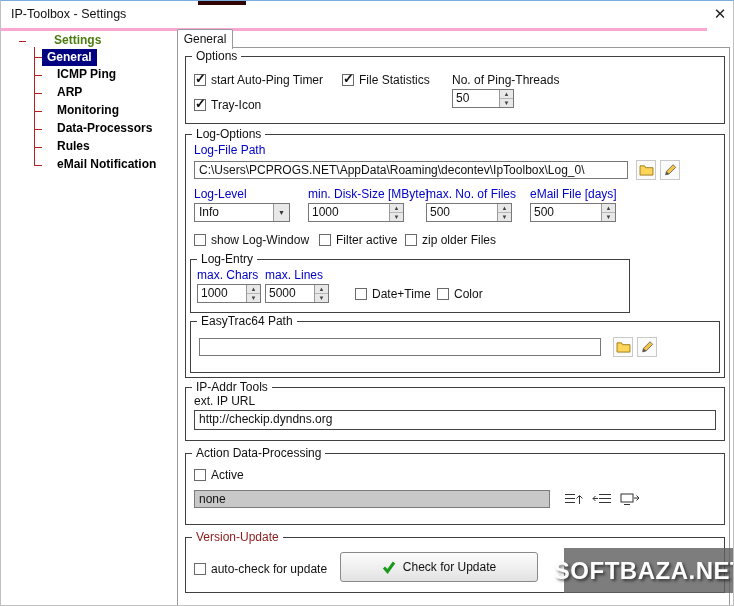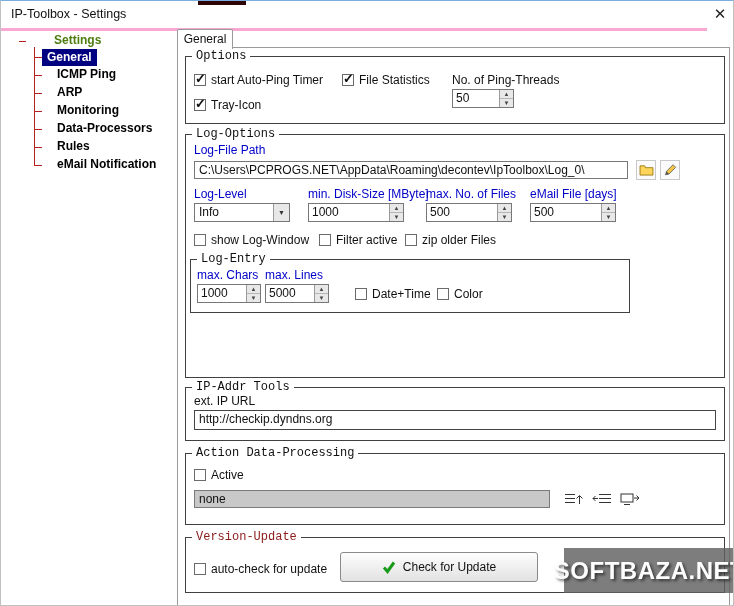--- a/index.html
+++ b/index.html
@@ -16,21 +16,21 @@
   .tree-item{position:absolute;left:56px;font-weight:bold;color:#000000;white-space:nowrap;}
   .tree-item.sel{left:41px;background:#000080;color:#ffffff;padding:1px 5px 2px 5px;}
   .vline{position:absolute;left:33px;top:46px;width:1px;height:119px;background:#b22222;}
   .stub{position:absolute;width:8px;height:1px;background:#b22222;left:33px;}
   .rootstub{position:absolute;width:7px;height:1px;background:#b22222;left:18px;top:40px;}
   
   .tab{position:absolute;left:176px;top:28px;width:54px;height:19px;background:#fff;border:1px solid #9a9a9a;border-bottom:none;z-index:3;text-align:center;line-height:18px;border-radius:2px 2px 0 0;}
   .panel{position:absolute;left:176px;top:46px;width:553px;height:560px;background:#fff;border:1px solid #9a9a9a;border-bottom:none;box-sizing:border-box;}
   
   .group{position:absolute;border:1px solid #404040;background:#fff;box-sizing:border-box;}
-  .gtitle{position:absolute;top:-8px;left:6px;background:#fff;padding:0 4px;white-space:nowrap;color:#101010;font-family:Liberation Mono, monospace;}
+  .gtitle{position:absolute;top:-8px;left:6px;background:#fff;padding:0 4px;white-space:nowrap;color:#101010;}
   .gtitle.maroon{color:#8b1a1a;}
   .bl{position:absolute;color:#0000c8;white-space:nowrap;}
   .lbl{position:absolute;color:#111;white-space:nowrap;}
   
   .input{position:absolute;border:1px solid #777;background:#fff;padding:1px 4px;line-height:15px;white-space:nowrap;overflow:hidden;box-sizing:border-box;}
   .input.dark{border-color:#454545;}
   .input.gray{background:#c8c8c8;border-color:#7a7a7a;}
   
   .spin{position:absolute;height:19px;border:1px solid #777;background:#fff;display:flex;box-sizing:border-box;}
   .sv{flex:1;padding:1px 3px;overflow:hidden;white-space:nowrap;}
@@ -194,20 +194,35 @@
       <span class="cb" style="left:164px;top:27px">
         <span class="box"></span>
         <span>Date+Time</span>
       </span>
       <span class="cb" style="left:246px;top:27px">
         <span class="box"></span>
         <span>Color</span>
       </span>
     </div>
 
+    <div class="group" style="left:4px;top:186px;width:530px;height:52px">
+      <span class="gtitle">EasyTrac64 Path</span>
+      <span class="input" style="left:8px;top:16px;width:402px;height:18px"></span>
+      <span class="tbtn" style="left:422px;top:15px">
+        <svg width="15" height="12" viewBox="0 0 16 13">
+            <path d="M1 2h5l1 2h8v8H1z" fill="#fdd55a" stroke="#9c7a10"></path>
+          </svg>
+      </span>
+      <span class="tbtn" style="left:446px;top:15px">
+        <svg width="14" height="14" viewBox="0 0 16 16">
+            <path d="M3 13.5l1-4 7.5-7.5 3 3-7.5 7.5z" fill="#f4c542" stroke="#666"></path>
+            <path d="M3 13.5l1-4 3 3z" fill="#555"></path>
+          </svg>
+      </span>
+    </div>
   </div>
 
   <div class="group" style="left:184px;top:452px;width:540px;height:72px">
     <span class="gtitle">Action Data-Processing</span>
     <span class="cb" style="left:8px;top:14px">
       <span class="box"></span>
       <span>Active</span>
     </span>
     <span class="input gray" style="left:8px;top:36px;width:356px;height:18px">none</span>
     <span class="ibtn" style="left:376px;top:36px">

